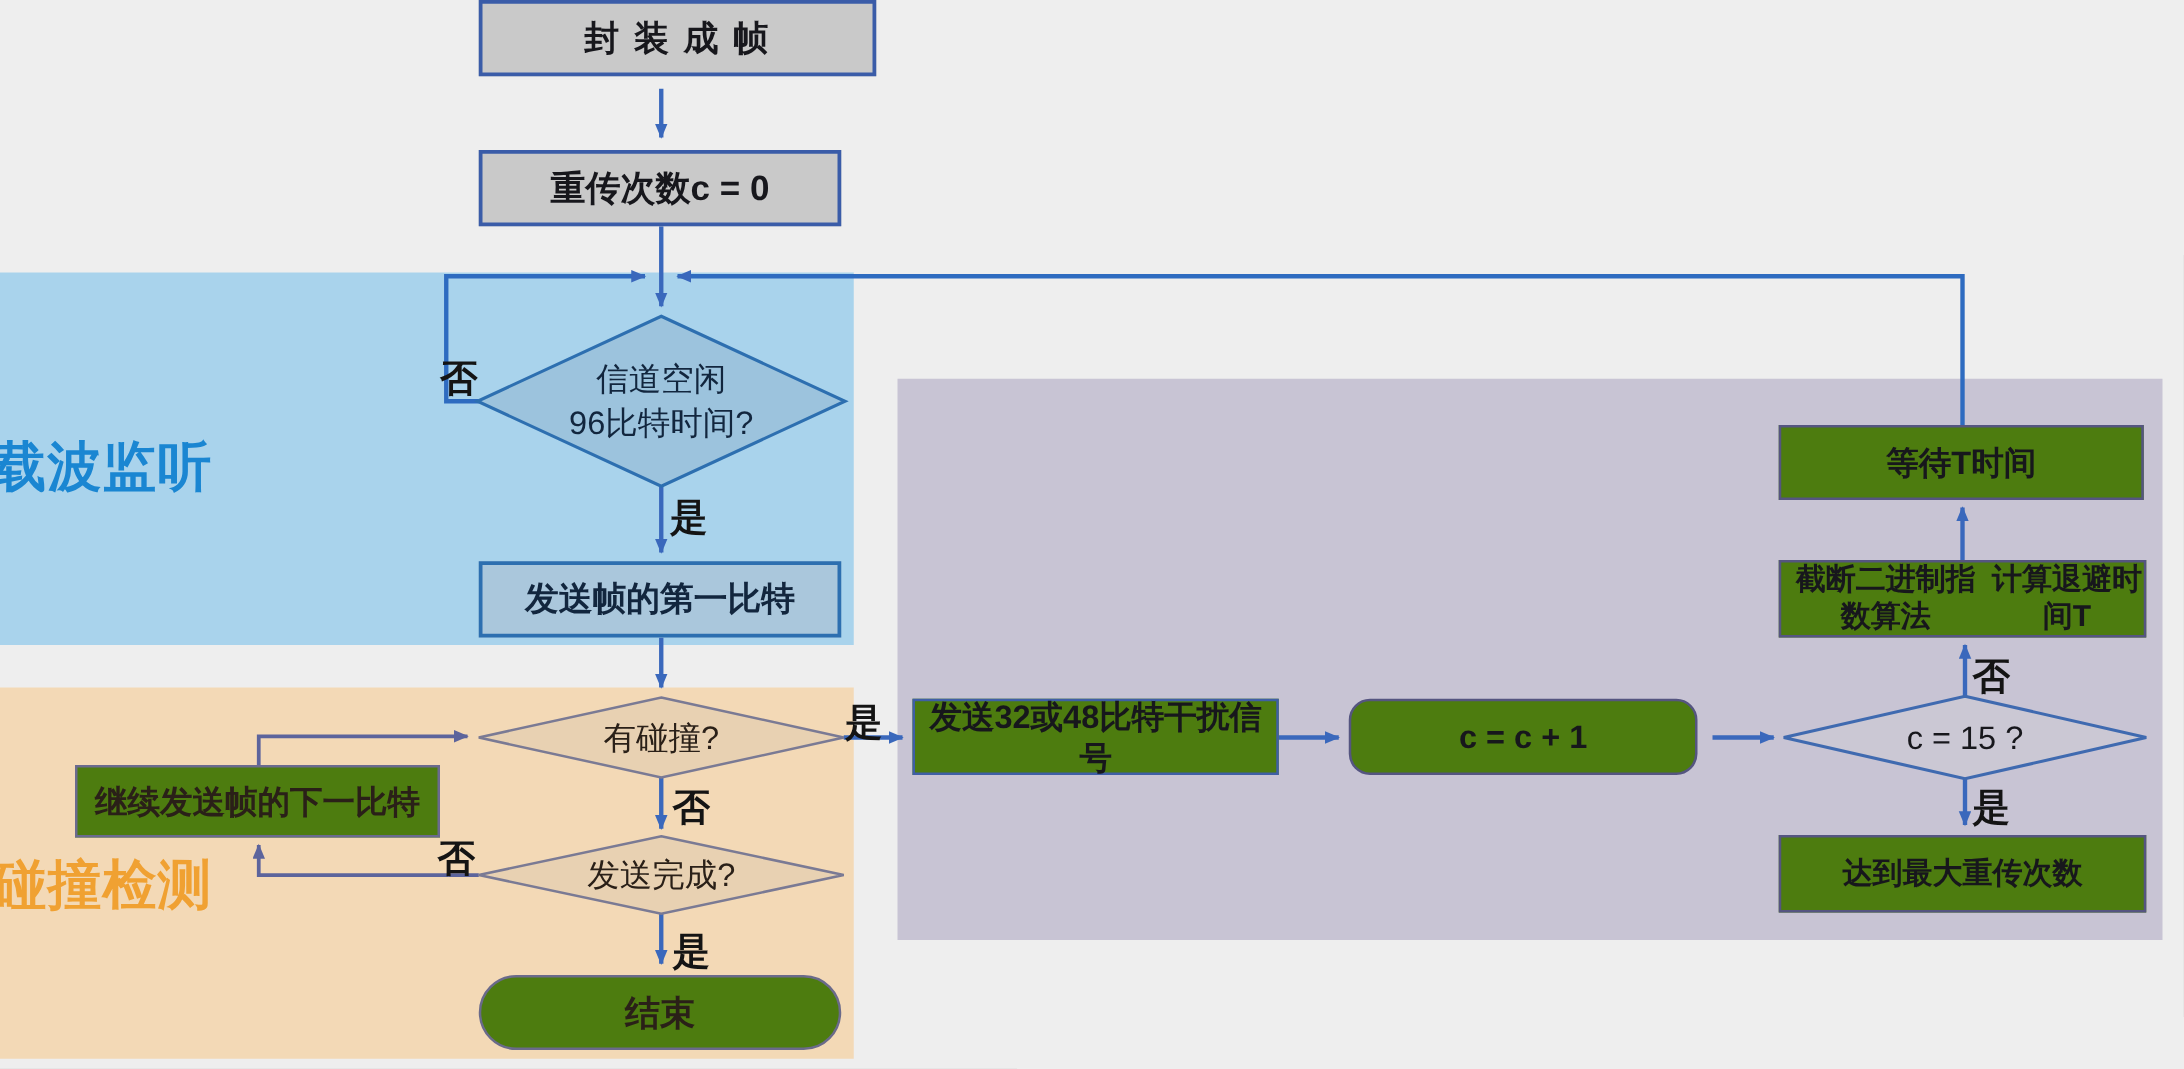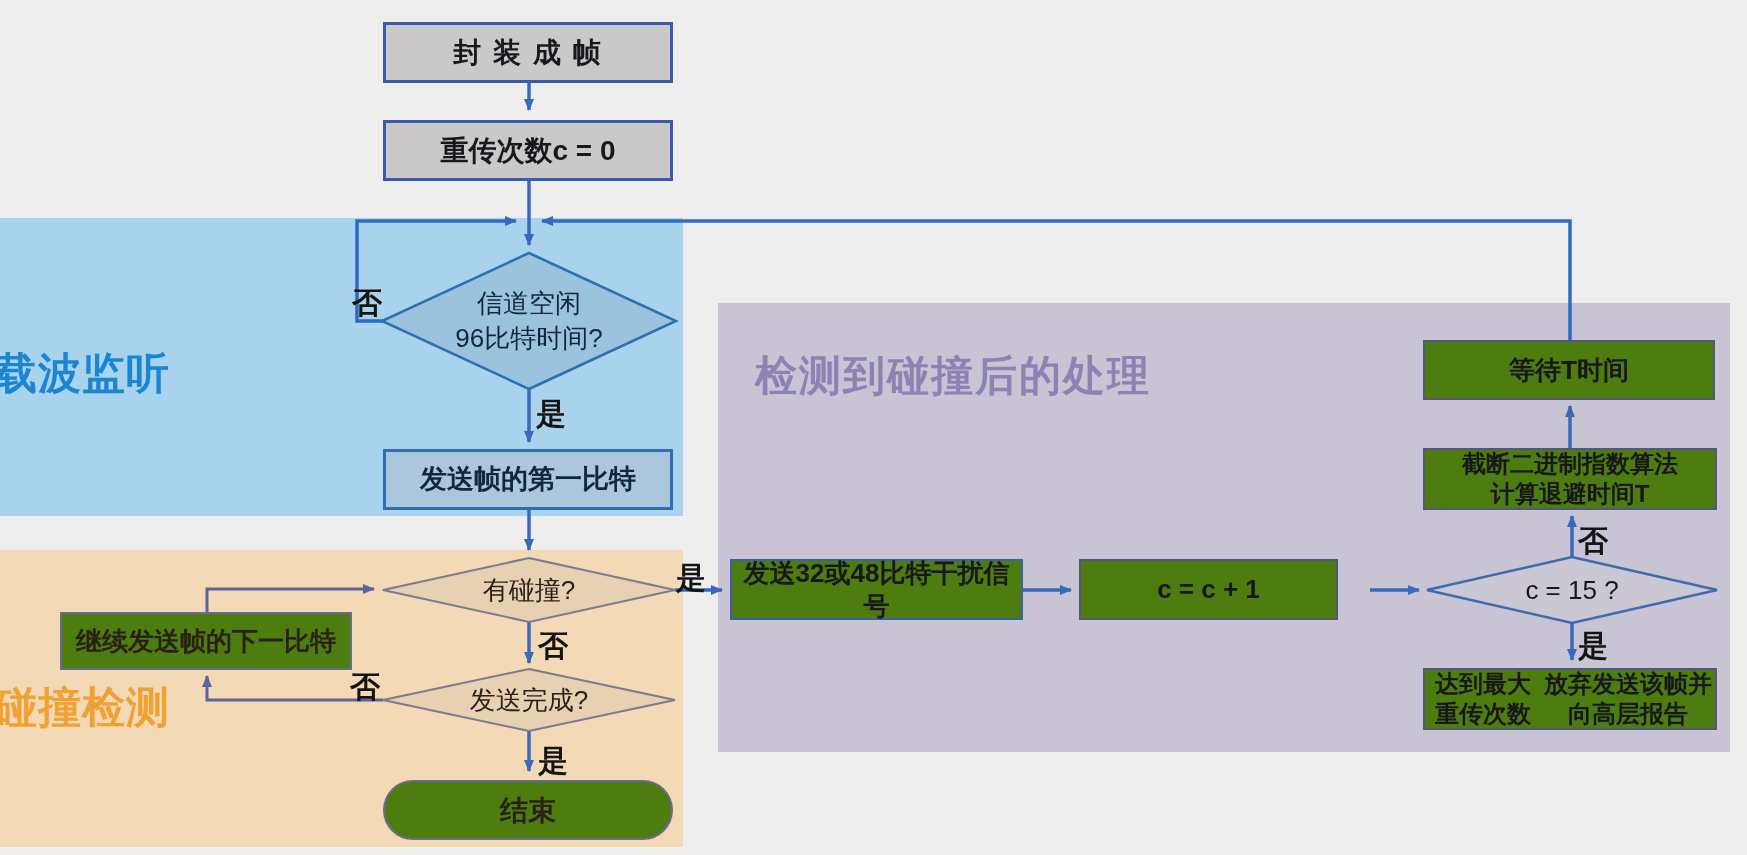--- a/index.html
+++ b/index.html
@@ -70,34 +70,32 @@
     <path d="M1570 448 V406" fill="none" stroke="#3a68bc" stroke-width="3.5" marker-end="url(#mb)"></path>
 
     <polygon points="529,253 676,321 529,389 382,321" fill="#9cc3dd" stroke="#2d6fb0" stroke-width="2.5"></polygon>
     <polygon points="529,558 675,590 529,622 383,590" fill="#e8d1b2" stroke="#7a7a94" stroke-width="2"></polygon>
     <polygon points="529,669 675,700 529,731 383,700" fill="#e8d1b2" stroke="#7a7a94" stroke-width="2"></polygon>
     <polygon points="1572,557 1717,590 1572,623 1427,590" fill="#cbc8d4" stroke="#3f6ab0" stroke-width="2.5"></polygon>
   </svg>
 
   <div class="region-title title-carrier">载波监听</div>
   <div class="region-title title-collision">碰撞检测</div>
-  <div class="region-title title-after">检测到碰撞后的处理</div>
 
-  <div class="node box-gray" style="left:383px;top:22px;width:290px;height:61px;letter-spacing:2px;">封 装 成 帧</div>
+  <div class="node box-gray" style="left:383px;top:0;width:318px;height:61px;letter-spacing:2px;">封 装 成 帧</div>
   <div class="node box-gray" style="left:383px;top:120px;width:290px;height:61px;">重传次数c = 0</div>
   <div class="node box-blue" style="left:383px;top:449px;width:290px;height:61px;">发送帧的第一比特</div>
   <div class="node box-tan" style="left:60px;top:612px;width:292px;height:58px;">继续发送帧的下一比特</div>
   <div class="node oval" style="left:383px;top:780px;width:290px;height:60px;">结束</div>
   <div class="node box-purple" style="left:730px;top:559px;width:293px;height:61px;border-color:#3f5fa5;border-width:2.5px;">发送32或48比特干扰信号</div>
-  <div class="node box-purple" style="left:1079px;top:559px;width:259px;height:61px;">c = c + 1</div>
+  <div class="node box-purple" style="left:1079px;top:559px;width:279px;height:61px;border-radius:17px;">c = c + 1</div>
   <div class="node box-purple" style="left:1423px;top:668px;width:294px;height:62px;font-size:24px;">
     <span>达到最大重传次数</span>
-    <span>放弃发送该帧并向高层报告</span>
   </div>
-  <div class="node box-purple" style="left:1423px;top:448px;width:294px;height:62px;font-size:24px;flex-direction:column;">
+  <div class="node box-purple" style="left:1423px;top:448px;width:294px;height:62px;font-size:24px;flex-direction:row;">
     <span>截断二进制指数算法</span>
     <span>计算退避时间T</span>
   </div>
   <div class="node box-purple" style="left:1423px;top:340px;width:292px;height:60px;">等待T时间</div>
 
   <div class="dtext" style="left:404px;top:281px;width:250px;height:80px;font-size:26px;color:#12263e;">
     <span>信道空闲</span>
     <span>96比特时间?</span>
   </div>
   <div class="dtext" style="left:429px;top:573px;width:200px;height:34px;font-size:26px;color:#2a2018;">有碰撞?</div>

